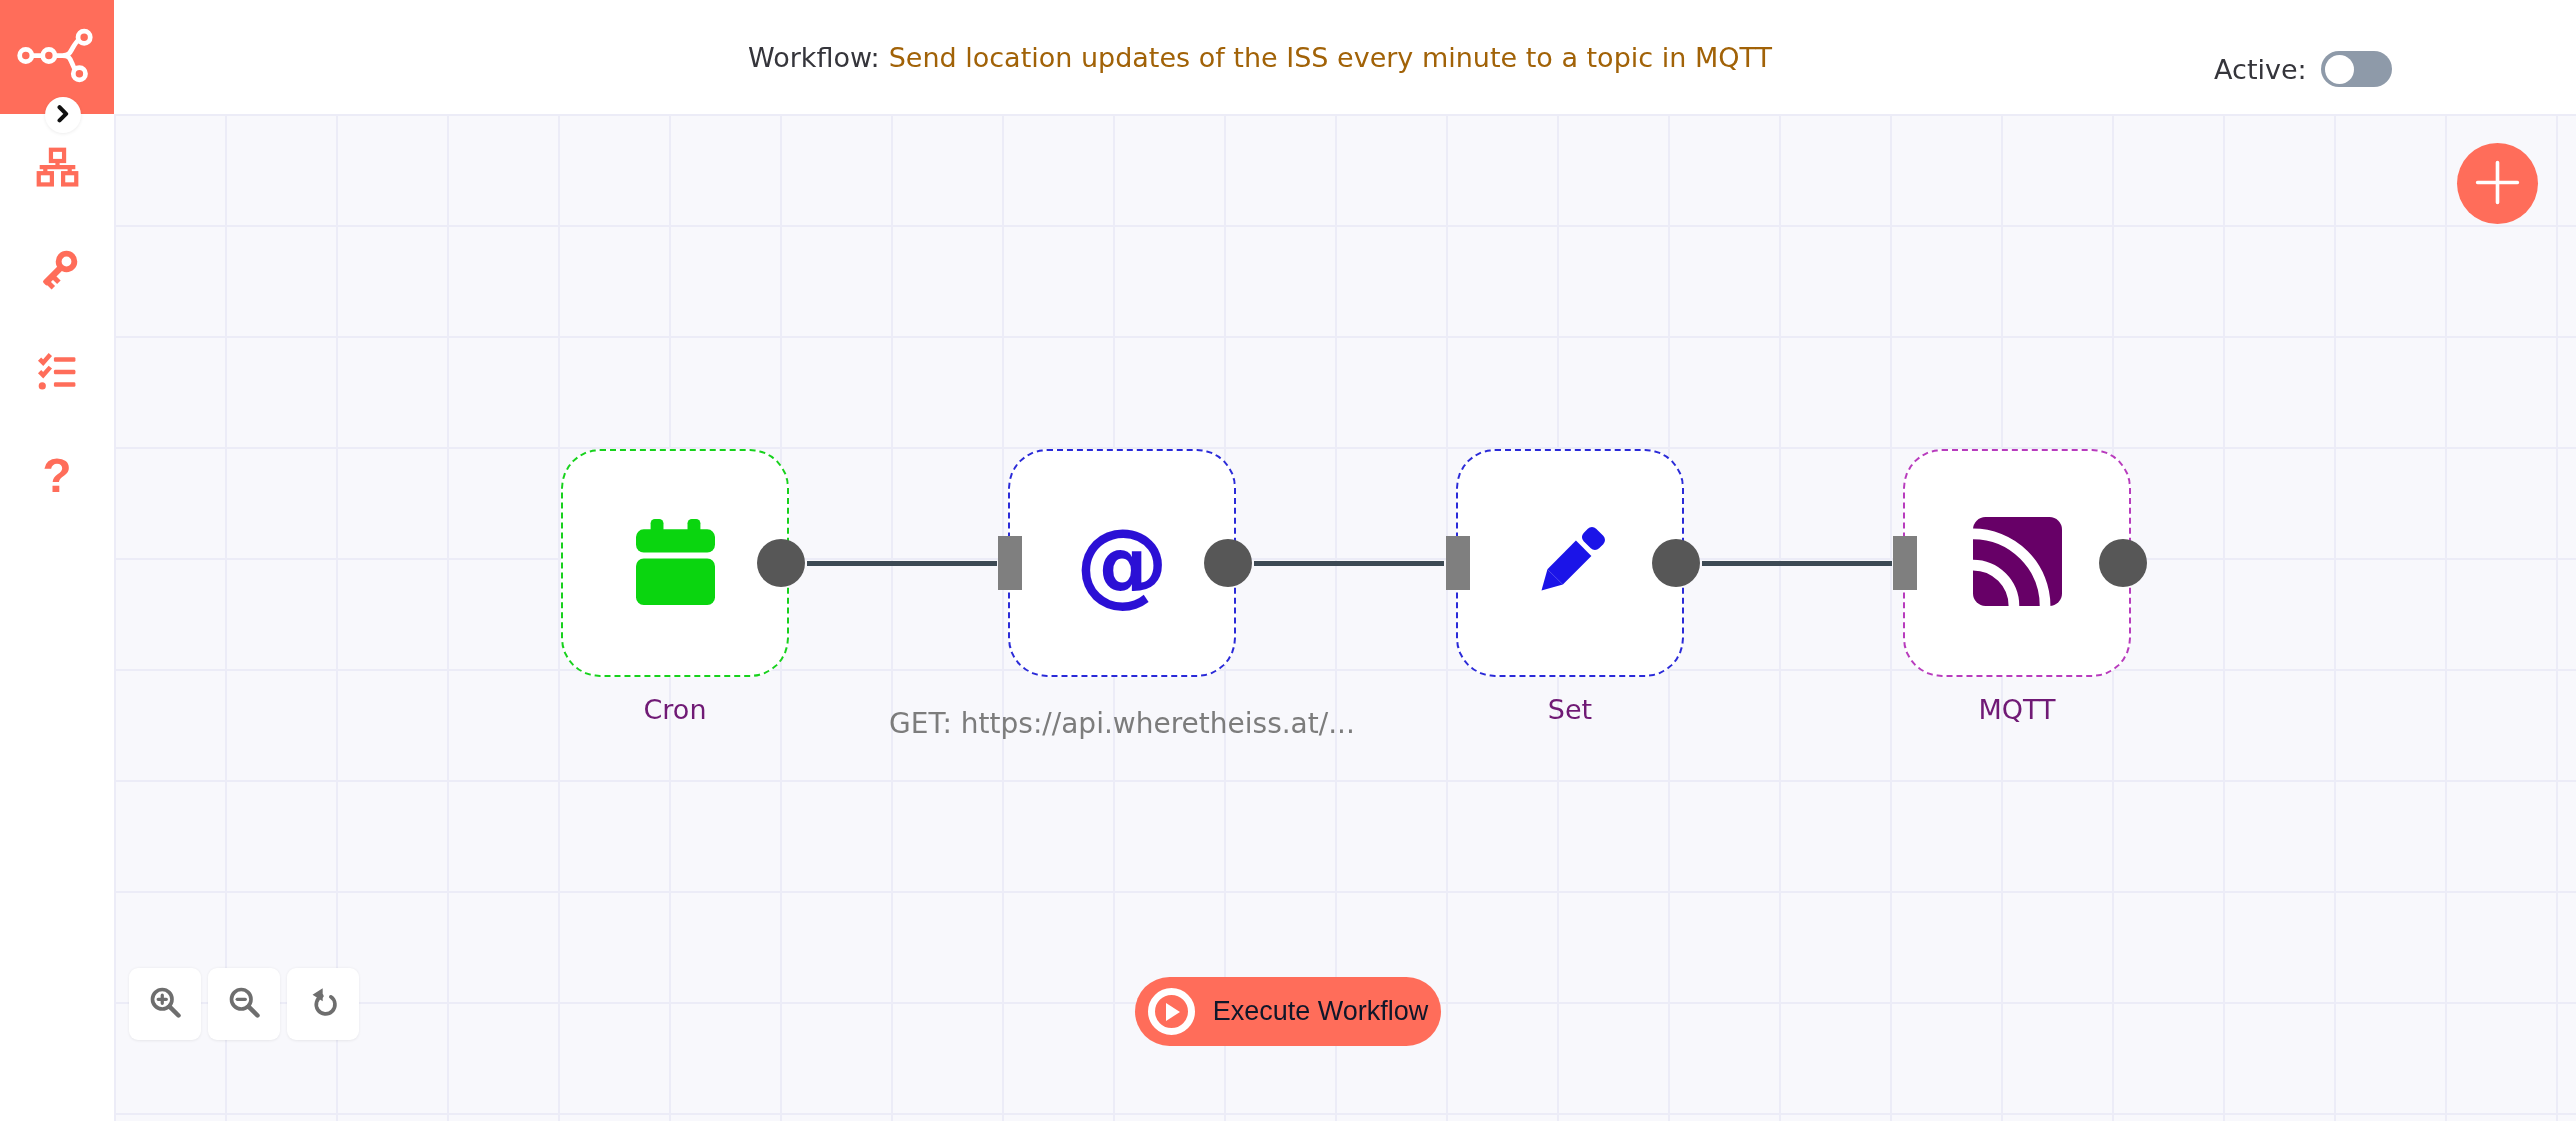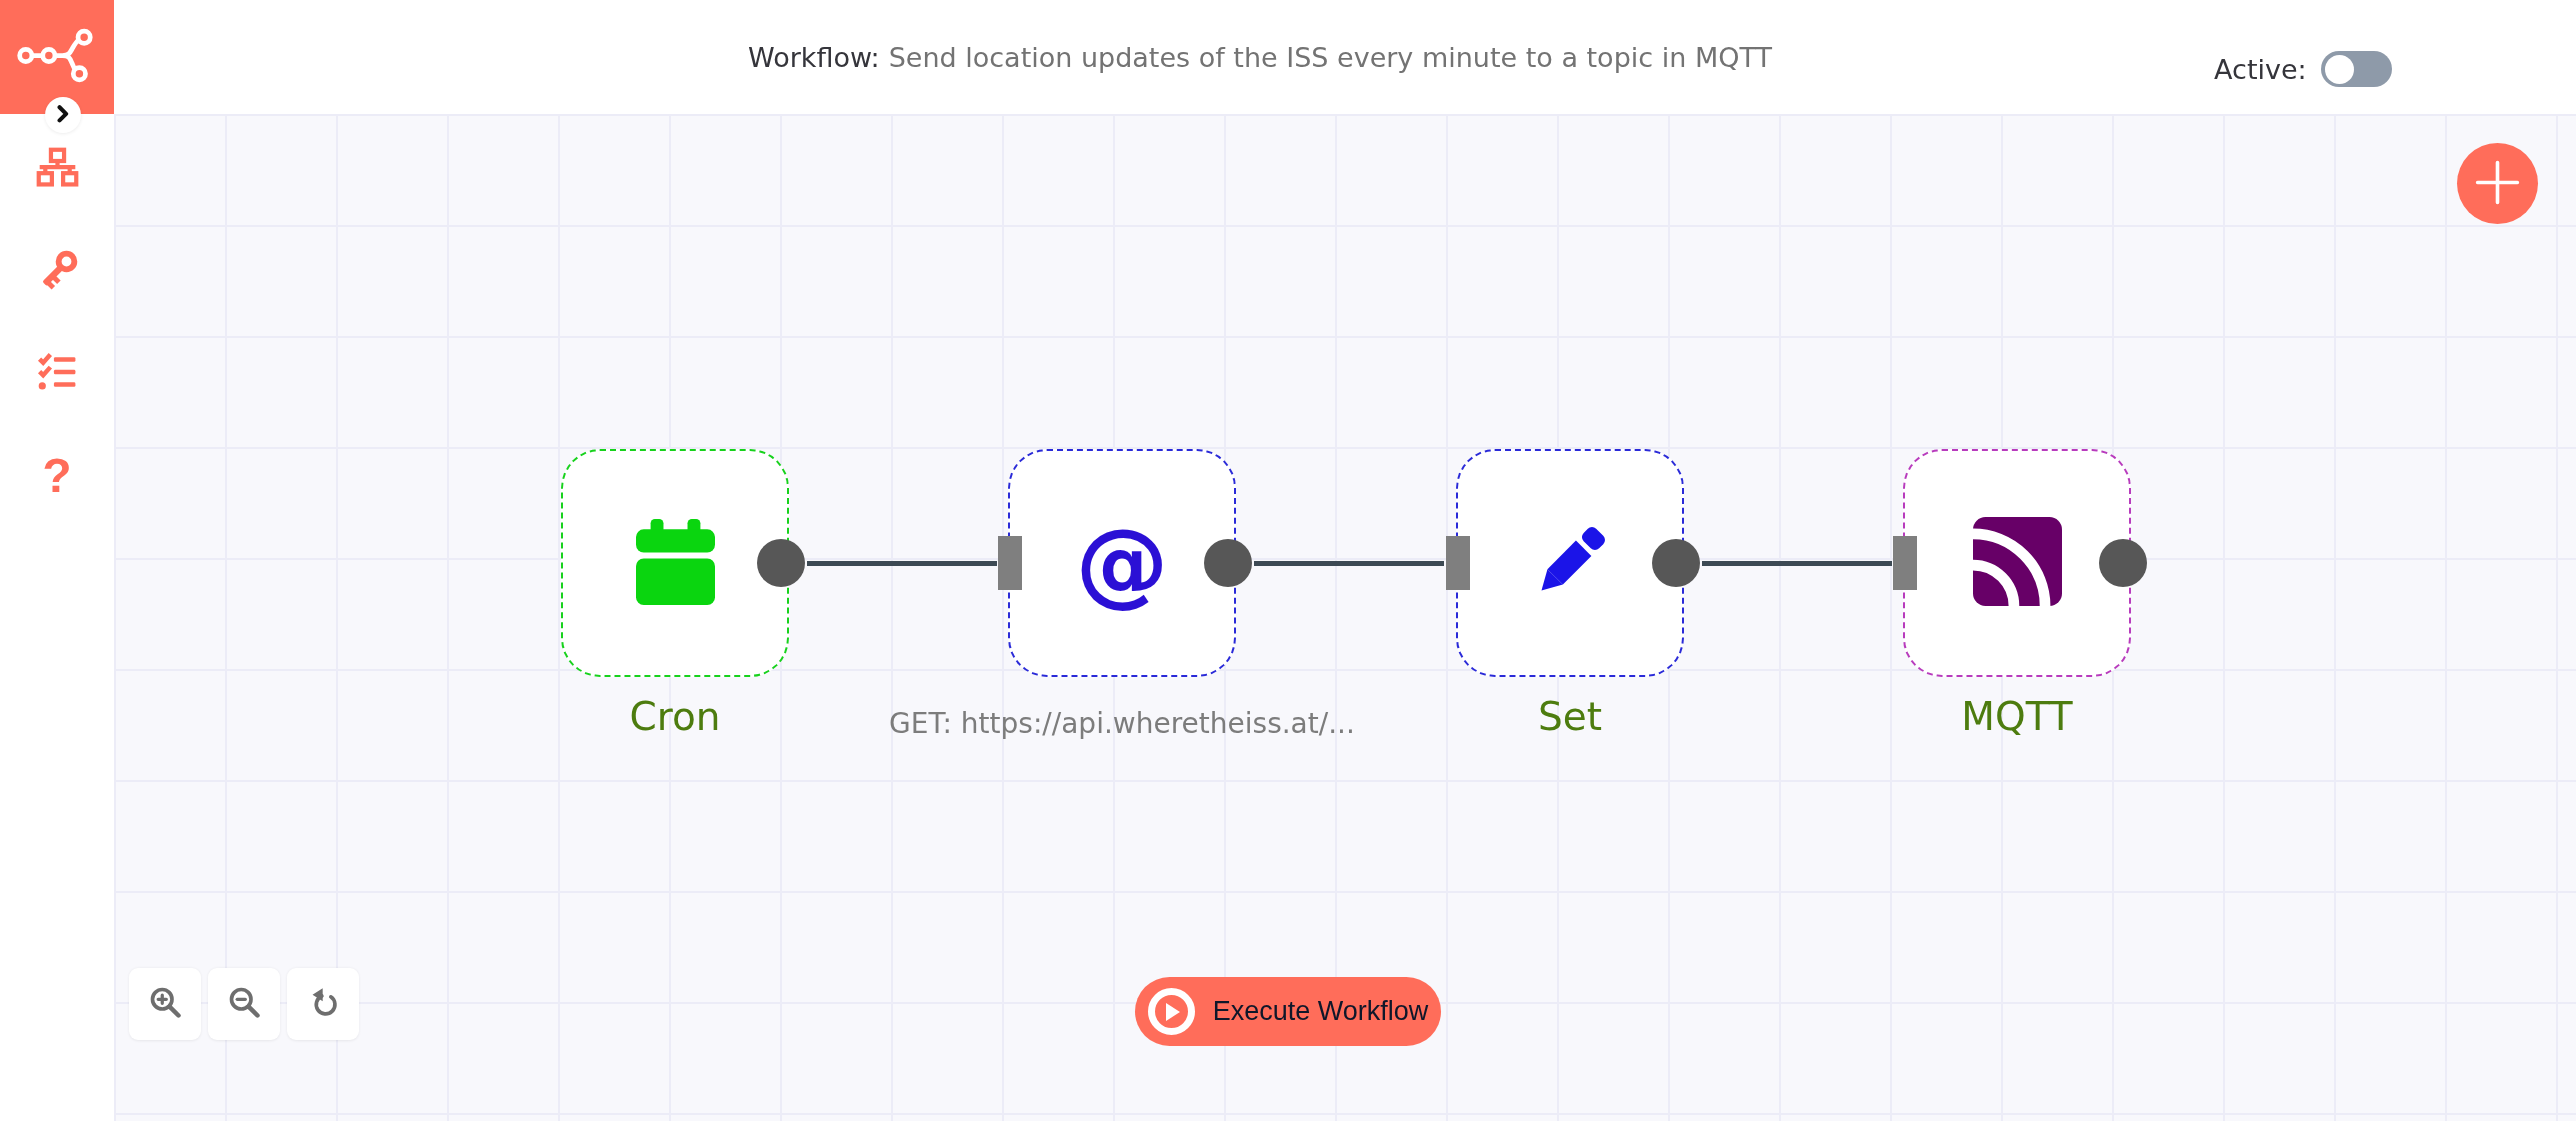--- a/index.html
+++ b/index.html
@@ -7,21 +7,21 @@
   body { font-family:"DejaVu Sans","Liberation Sans",sans-serif; overflow:hidden; }
 
   .screen { position:relative; width:2576px; height:1122px; background:#ffffff; }
 
   
   .header { position:absolute; left:0; top:0; width:2520px; height:114px; background:#ffffff; z-index:5; }
   .title-wrap { position:absolute; left:0; right:0; top:0; height:114px;
                 display:flex; align-items:center; justify-content:center; gap:9px;
                 font-size:27px; }
   .title-prefix { color:#35353b; }
-  .title-main { color:#737373; cursor:pointer; }
+  .title-main { color:#a16207; cursor:pointer; }
   .active-wrap { position:absolute; right:128px; top:0; height:114px; display:flex; align-items:center; gap:14.3px;margin-top:12px; }
   .active-label { font-size:27px; color:#35353b; }
   .toggle { width:71px; height:36px; border-radius:18px; background:#8e9aa9; position:relative; cursor:pointer; }
   .toggle .knob { position:absolute; left:3.6px; top:3.6px; width:29px; height:29px; border-radius:50%; background:#ffffff; }
 
   
   .sidebar { position:absolute; left:0; top:0; width:114px; height:1122px; background:#ffffff; z-index:10; }
   .logo-block { position:absolute; left:0; top:0; width:114px; height:114px; background:#ff6d5a;
                 display:flex; align-items:center; justify-content:center; }
   .collapse-btn { position:absolute; left:45px; top:97px; width:36px; height:36px; border-radius:50%;
@@ -50,21 +50,21 @@
   .node-set  { left:1342px; border-color:#2a2ad8; }
   .node-mqtt { left:1789px; border-color:#b83bbd; }
 
   .out-dot { position:absolute; right:-18px; top:calc(50% - 24px); width:48px; height:48px;
              border-radius:50%; background:#575757; z-index:3; }
   .in-rect { position:absolute; left:-12.5px; top:calc(50% - 27px); width:24px; height:54px;
              background:#7f7f7f; z-index:3; }
 
   .node-caption { position:absolute; top:243px; left:50%; transform:translateX(-50%);
                   text-align:center; white-space:nowrap; }
-  .node-label { font-size:39px; color:#4d7c0f; }
+  .node-label { font-size:27px; color:#701a75; }
   .node-subtitle { margin-top:13px; font-size:28px; color:#7c7c7c; }
 
   .at-glyph { font-size:93px; font-weight:700; color:#2b10d5; line-height:1; }
 
   
   .plus-btn { position:absolute; left:2343px; top:29px; width:81px; height:81px; border-radius:50%;
               background:#ff6d5a; border:none; cursor:pointer; display:flex; align-items:center;
               justify-content:center; z-index:4; }
 
   

